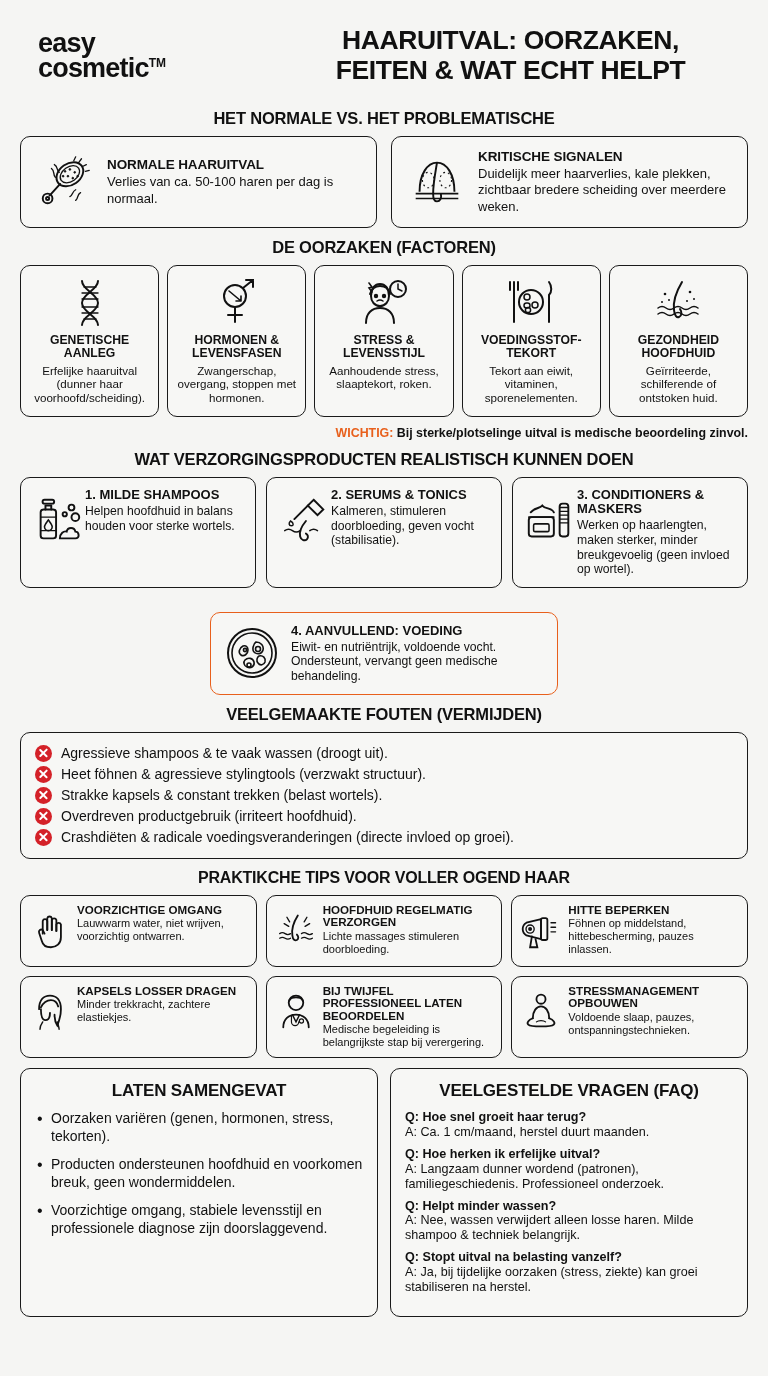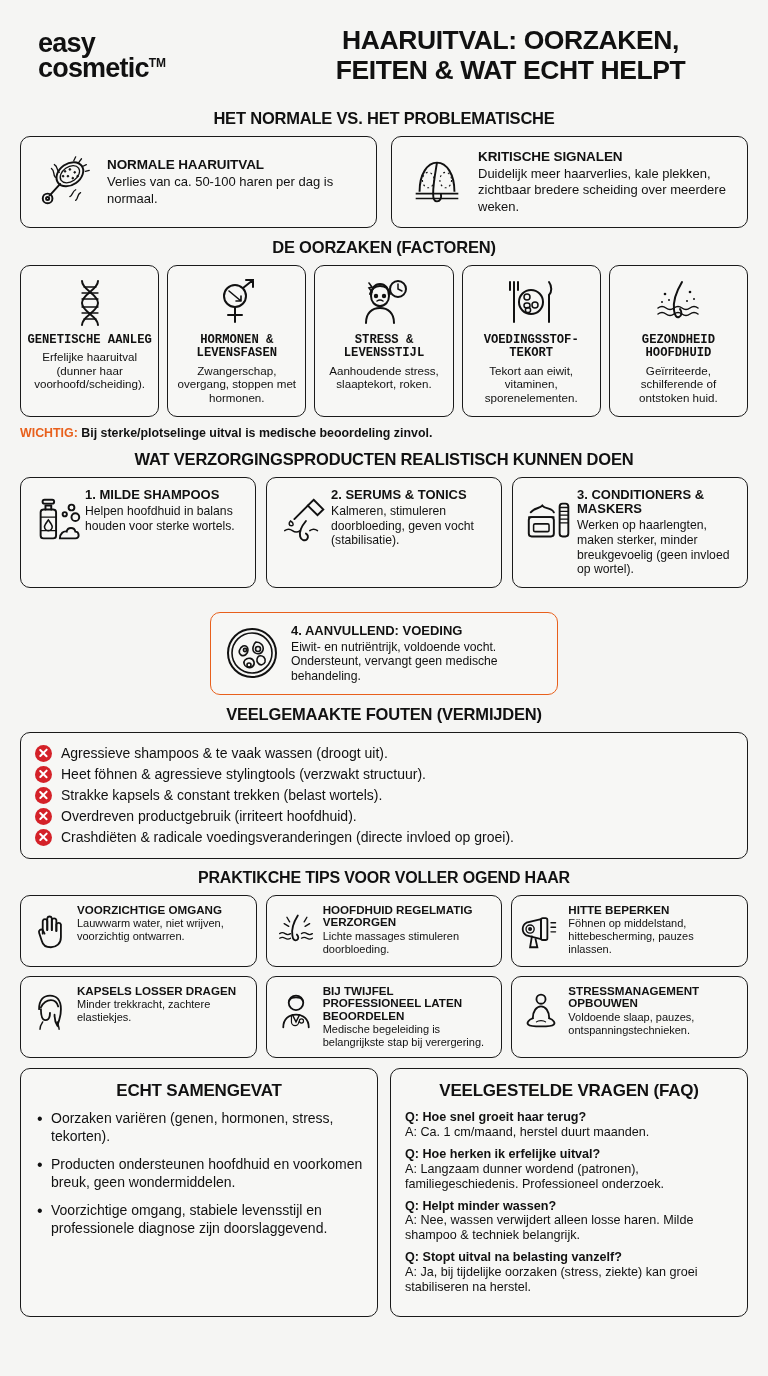--- a/index.html
+++ b/index.html
@@ -33,24 +33,24 @@
   .s1 .card { flex: 1; display: flex; align-items: center; gap: 10px; padding: 12px 14px; min-height: 90px; }
   .s1 .ico { flex: none; width: 62px; height: 62px; }
   .s1 .txt h3 { font-size: 13.5px; font-weight: 800; letter-spacing: -0.1px; margin-bottom: 2px; }
   .s1 .txt p { font-size: 13px; line-height: 1.24; }
 
   
   .s2 { display: flex; gap: 8px; }
   .s2 .card { flex: 1; padding: 10px 6px 8px; text-align: center;
               display: flex; flex-direction: column; align-items: center; min-height: 152px; }
   .s2 .ico { width: 52px; height: 52px; margin-bottom: 6px; }
-  .s2 h3 { font-size: 12.2px; font-weight: 800; line-height: 1.1; margin-bottom: 3px; font-family: Liberation Mono, monospace; }
+  .s2 h3 { font-size: 12.2px; font-weight: 800; line-height: 1.1; margin-bottom: 3px; }
   .s2 p { font-size: 11.6px; line-height: 1.17; }
 
-  .note { text-align: left; font-size: 12.4px; margin: 9px 0 2px; }
+  .note { text-align: right; font-size: 12.4px; margin: 9px 0 2px; }
   .note b.warn { color: #e8601c; font-weight: 800; }
   .note b.rest { font-weight: 700; }
 
   
   .s3 { display: flex; gap: 10px; }
   .s3 .card { flex: 1; display: flex; align-items: flex-start; gap: 0; padding: 10px 10px; min-height: 96px; }
   .s3 .ico { flex: none; width: 54px; height: 54px; margin-top: 6px; }
   .s3 h3 { font-size: 13px; font-weight: 800; line-height: 1.1; margin-bottom: 2px; }
   .s3 p { font-size: 12.2px; line-height: 1.2; }
   .s3row2 { display: flex; justify-content: center; margin-top: 24px; }
@@ -449,21 +449,21 @@
       </div>
       <div class="txt">
         <h3>STRESSMANAGEMENT OPBOUWEN</h3>
         <p>Voldoende slaap, pauzes, ontspanningstechnieken.</p>
       </div>
     </div>
   </div>
 
   <div class="s6">
     <div class="card">
-      <h2>ECHT SAMENGEVAT</h2>
+      <h2>LATEN SAMENGEVAT</h2>
       <ul class="sum">
         <li>Oorzaken variëren (genen, hormonen, stress, tekorten).</li>
         <li>Producten ondersteunen hoofdhuid en voorkomen breuk, geen wondermiddelen.</li>
         <li>Voorzichtige omgang, stabiele levensstijl en professionele diagnose zijn doorslaggevend.</li>
       </ul>
     </div>
     <div class="card">
       <h2>VEELGESTELDE VRAGEN (FAQ)</h2>
       <div class="faq-item">
         <div class="faq-q">Q: Hoe snel groeit haar terug?</div>

